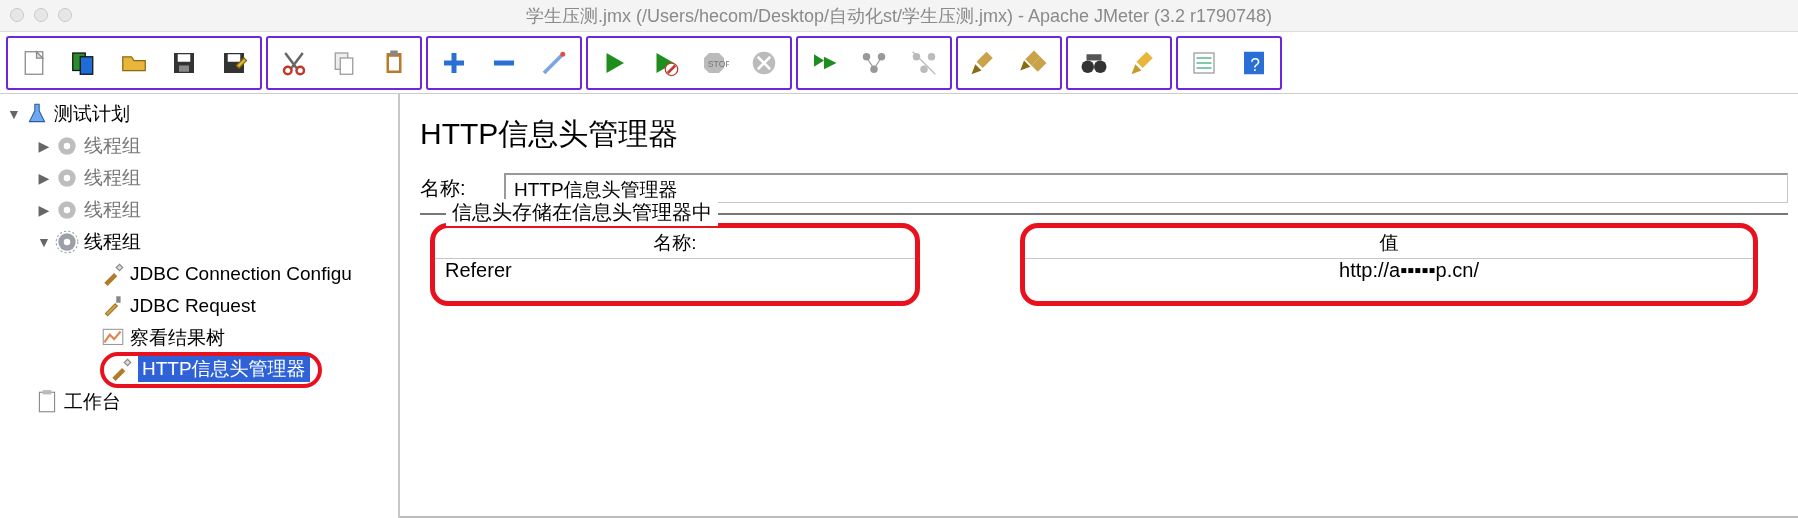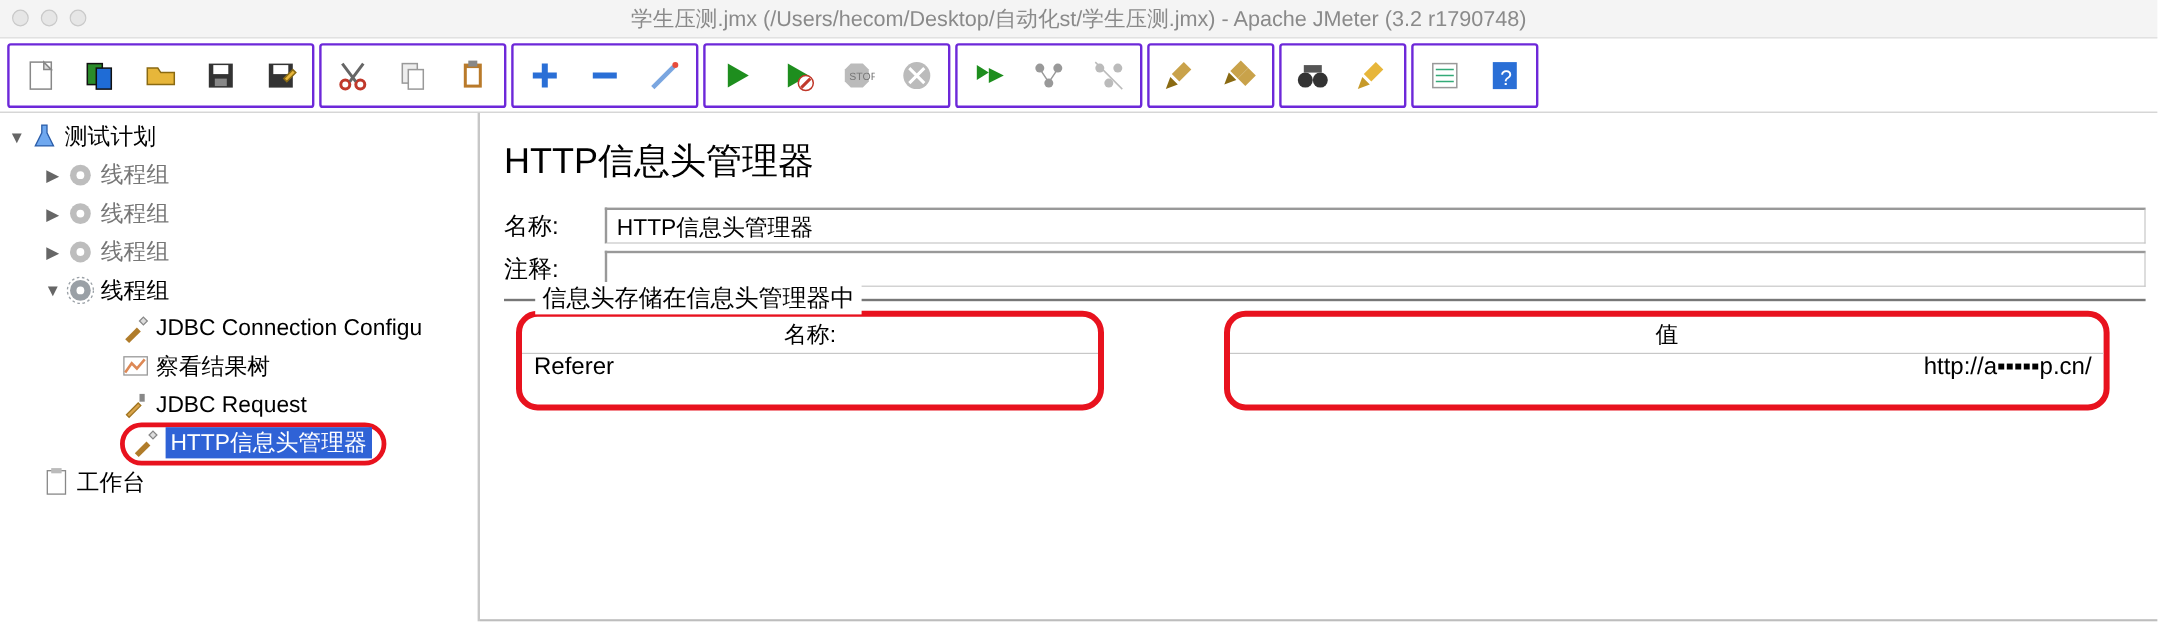--- a/index.html
+++ b/index.html
@@ -171,21 +171,21 @@
     text-align: center;
     font-size: 19px;
     padding: 2px 0;
     border-bottom: 1px solid #c7c7c7;
   }
   .hdr-td {
     font-size: 20px;
     padding: 0 10px 8px 10px;
     min-height: 42px;
   }
-  .hdr-col.value .hdr-td { text-align: right; padding-left: 50px; }
+  .hdr-col.value .hdr-td { text-align: center; padding-left: 50px; }
 
   
 </style>
 </head>
 <body>
 
 <div class="titlebar">
   <div class="traffic-lights">
     <span></span>
     <span></span>
@@ -435,34 +435,34 @@
         <svg viewBox="0 0 24 24">
             <path d="M4 20l9-9 3 3-9 9z" fill="#b07c2a"></path>
             <path d="M18 3l3 3-3 3-3-3z" fill="#ddd" stroke="#888"></path>
           </svg>
       </span>
       <span>JDBC Connection Configu</span>
     </div>
     <div class="tree-row indent-3">
       <span class="icon">
         <svg viewBox="0 0 24 24">
+            <path d="M5 19l9-9 2 2-9 9z" fill="#d9a44a" stroke="#a07420"></path>
+            <rect x="15" y="3" width="4" height="6" fill="#888"></rect>
+          </svg>
+      </span>
+      <span>JDBC Request</span>
+    </div>
+    <div class="tree-row indent-3">
+      <span class="icon">
+        <svg viewBox="0 0 24 24">
             <rect x="3" y="4" width="18" height="14" fill="#fff" stroke="#999"></rect>
             <polyline points="4,16 9,9 13,13 19,6" fill="none" stroke="#d85" stroke-width="2"></polyline>
           </svg>
       </span>
       <span>察看结果树</span>
-    </div>
-    <div class="tree-row indent-3">
-      <span class="icon">
-        <svg viewBox="0 0 24 24">
-            <path d="M5 19l9-9 2 2-9 9z" fill="#d9a44a" stroke="#a07420"></path>
-            <rect x="15" y="3" width="4" height="6" fill="#888"></rect>
-          </svg>
-      </span>
-      <span>JDBC Request</span>
     </div>
 
     <div class="tree-row indent-3">
       <span class="highlight-box">
         <span class="icon">
           <svg viewBox="0 0 24 24">
               <path d="M4 20l9-9 3 3-9 9z" fill="#b07c2a"></path>
               <path d="M18 3l3 3-3 3-3-3z" fill="#ddd" stroke="#888"></path>
             </svg>
         </span>
@@ -480,24 +480,20 @@
       <span>工作台</span>
     </div>
   </div>
 
   <div class="editor">
     <h2>HTTP信息头管理器</h2>
 
     <div class="form-row">
       <span class="label">名称:</span>
       <div class="field">HTTP信息头管理器</div>
-    </div>
-    <div class="form-row">
-      <span class="label">注释:</span>
-      <div class="field"></div>
     </div>
 
     <div class="fieldset">
       <div class="fieldset-legend">信息头存储在信息头管理器中</div>
 
       <div class="headers-area">
         <div class="hdr-col name">
           <div class="hdr-th">名称:</div>
           <div class="hdr-td">Referer</div>
         </div>

